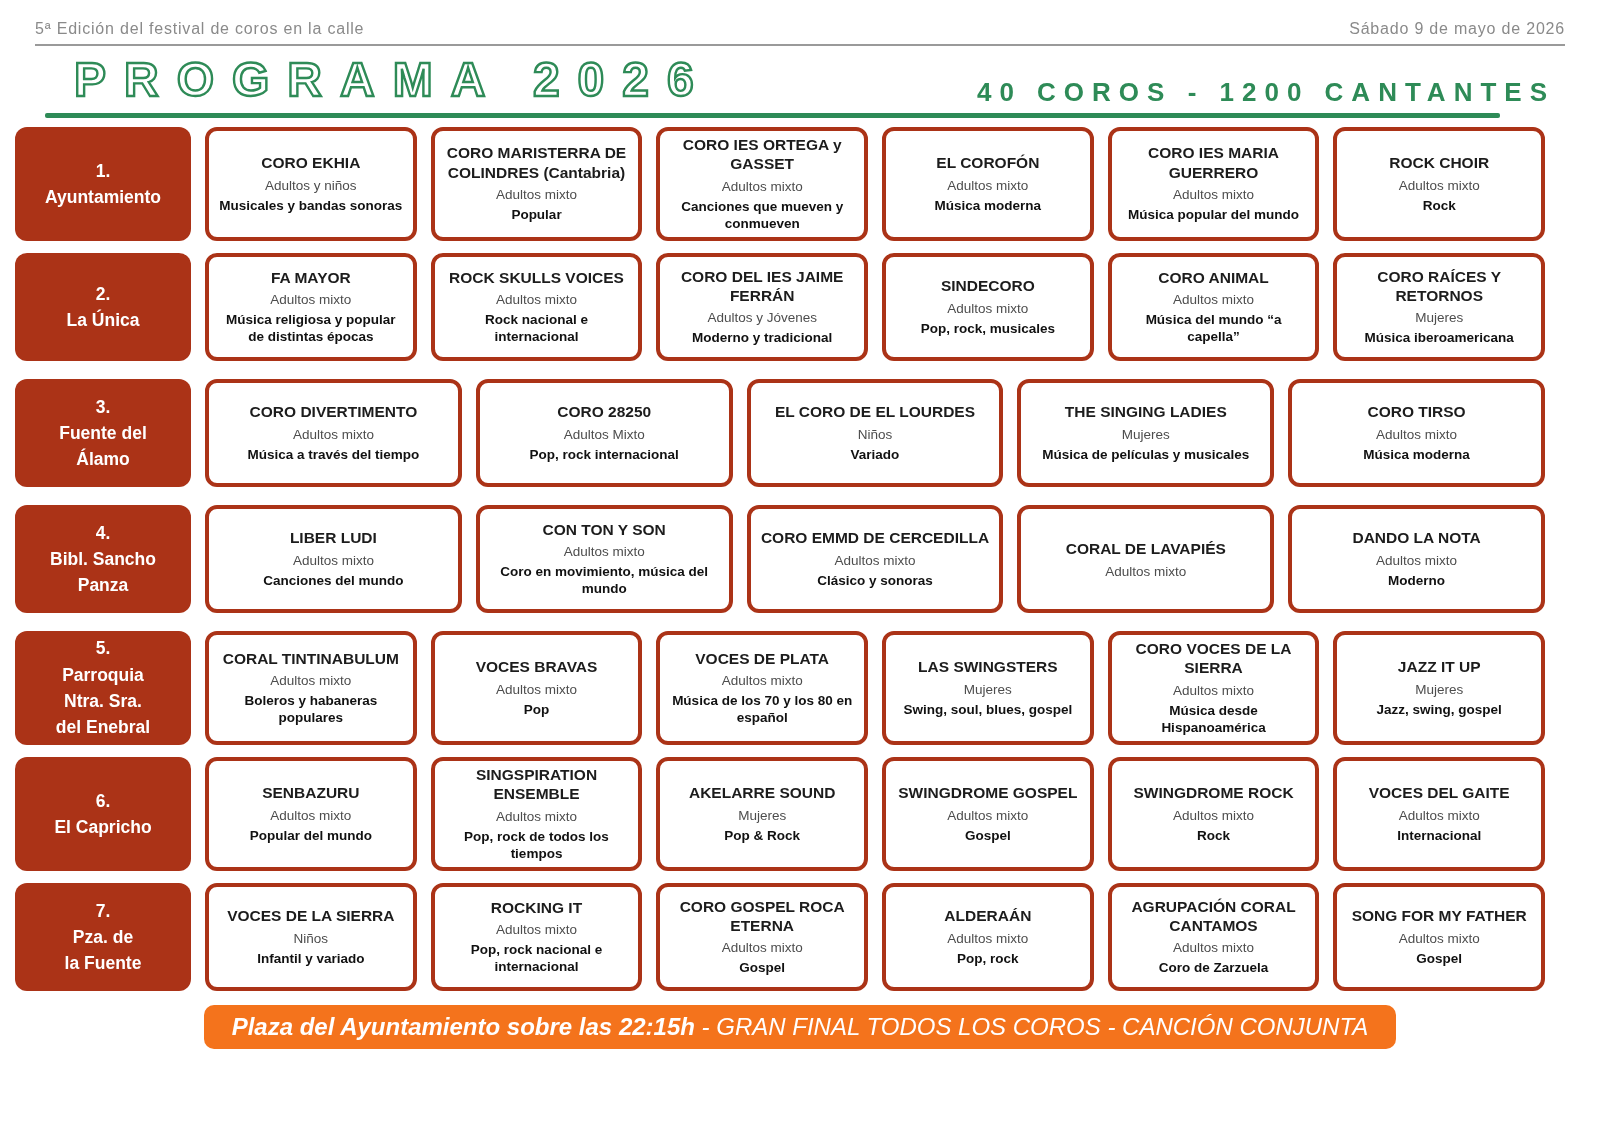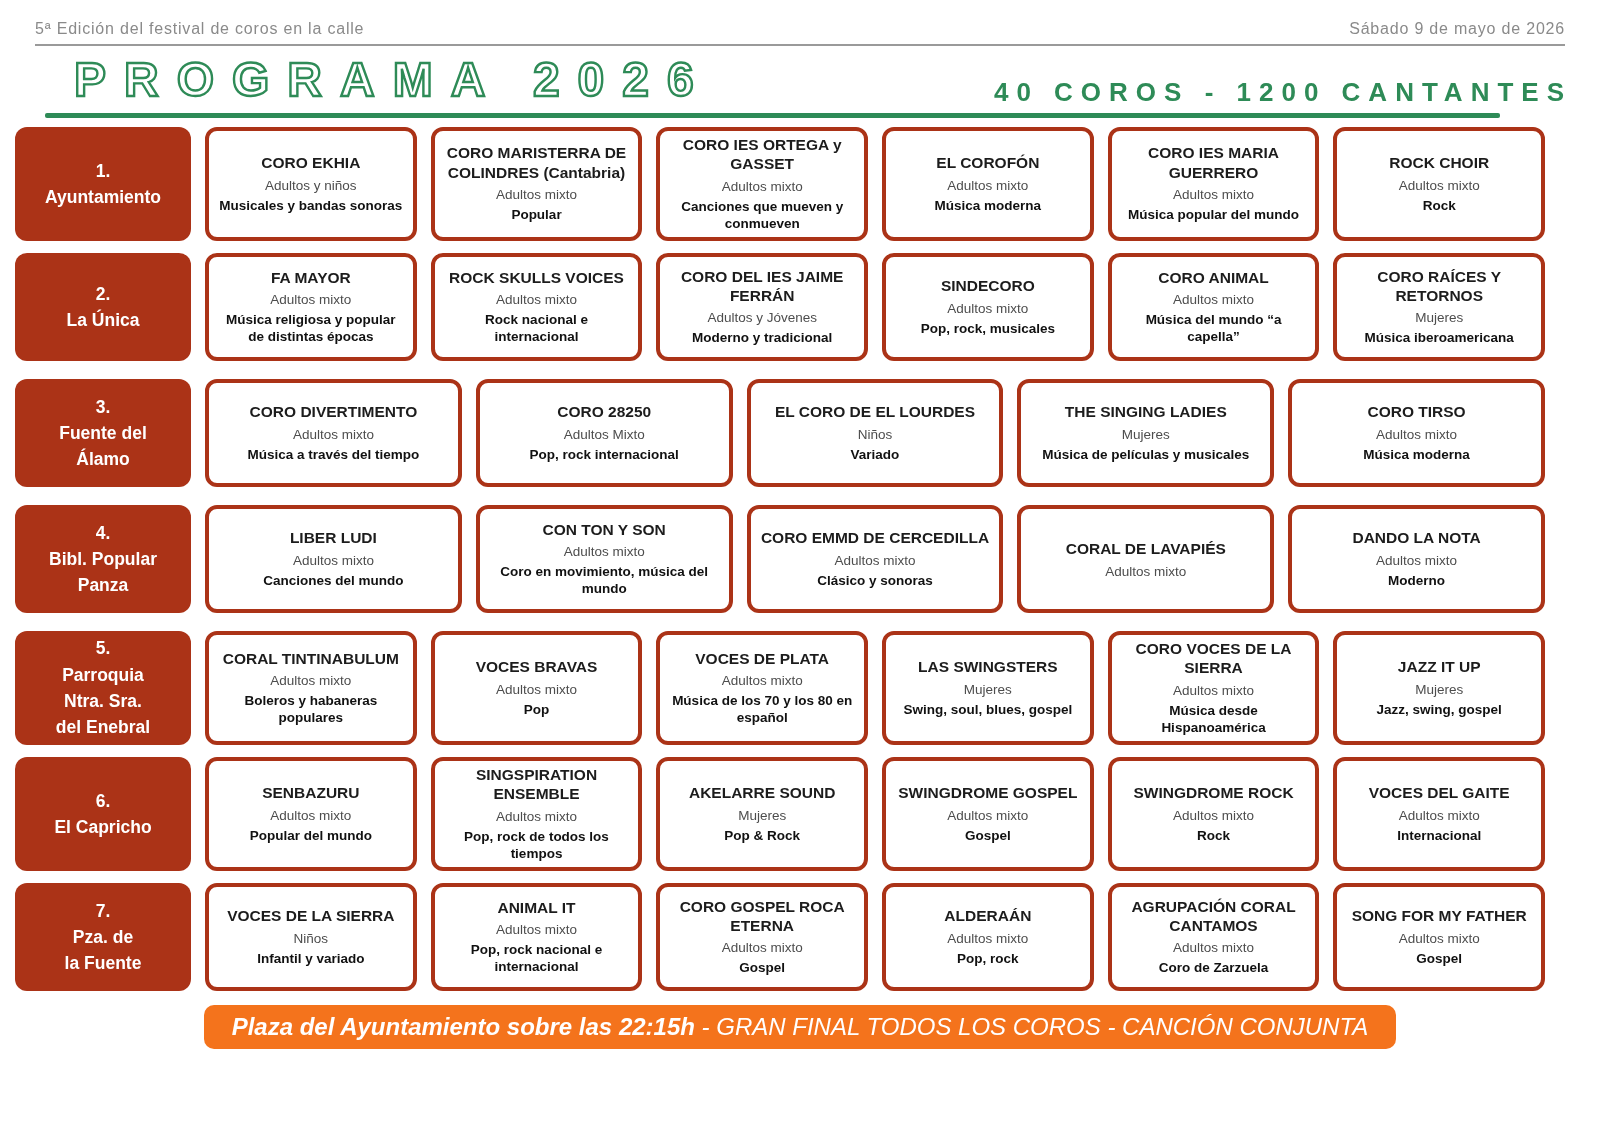--- a/index.html
+++ b/index.html
@@ -15,21 +15,21 @@
   }
   
   .topbar{
     display:flex;justify-content:space-between;
     margin:0 35px;padding:20px 0 6px;border-bottom:2px solid #9a9a9a;
     color:var(--gray);font-size:16px;letter-spacing:.8px;
   }
   
   .title-row{
     display:flex;justify-content:space-between;align-items:flex-end;
-    padding:2px 28px 0 70px;height:64px;
+    padding:2px 45px 0 70px;height:64px;
   }
   .subtitle{
     color:var(--green);font-weight:800;font-size:26px;letter-spacing:8px;
     padding-bottom:2px;white-space:nowrap;
   }
   .green-bar{height:5px;background:var(--green);margin:3px 100px 9px 45px;border-radius:2px;}
 
   
   .grid-row, .pill-rowwrap{
     display:grid;grid-template-columns:176px 1fr;column-gap:14px;
@@ -192,21 +192,21 @@
           <div class="cell">
             <div class="c-name">CORO TIRSO</div>
             <div class="c-group">Adultos mixto</div>
             <div class="c-genre">Música moderna</div>
           </div>
         </div>
       </div>
       <div class="grid-row">
         <div class="loc-box">
           <div class="loc-num">4.</div>
-          <div class="loc-name">Bibl. Popular
+          <div class="loc-name">Bibl. Sancho
 Panza</div>
         </div>
         <div class="cells">
           <div class="cell">
             <div class="c-name">LIBER LUDI</div>
             <div class="c-group">Adultos mixto</div>
             <div class="c-genre">Canciones del mundo</div>
           </div>
           <div class="cell">
             <div class="c-name">CON TON Y SON</div>
@@ -313,21 +313,21 @@
           <div class="loc-name">Pza. de
 la Fuente</div>
         </div>
         <div class="cells">
           <div class="cell">
             <div class="c-name">VOCES DE LA SIERRA</div>
             <div class="c-group">Niños</div>
             <div class="c-genre">Infantil y variado</div>
           </div>
           <div class="cell">
-            <div class="c-name">ANIMAL IT</div>
+            <div class="c-name">ROCKING IT</div>
             <div class="c-group">Adultos mixto</div>
             <div class="c-genre">Pop, rock nacional e internacional</div>
           </div>
           <div class="cell">
             <div class="c-name">CORO GOSPEL ROCA ETERNA</div>
             <div class="c-group">Adultos mixto</div>
             <div class="c-genre">Gospel</div>
           </div>
           <div class="cell">
             <div class="c-name">ALDERAÁN</div>

